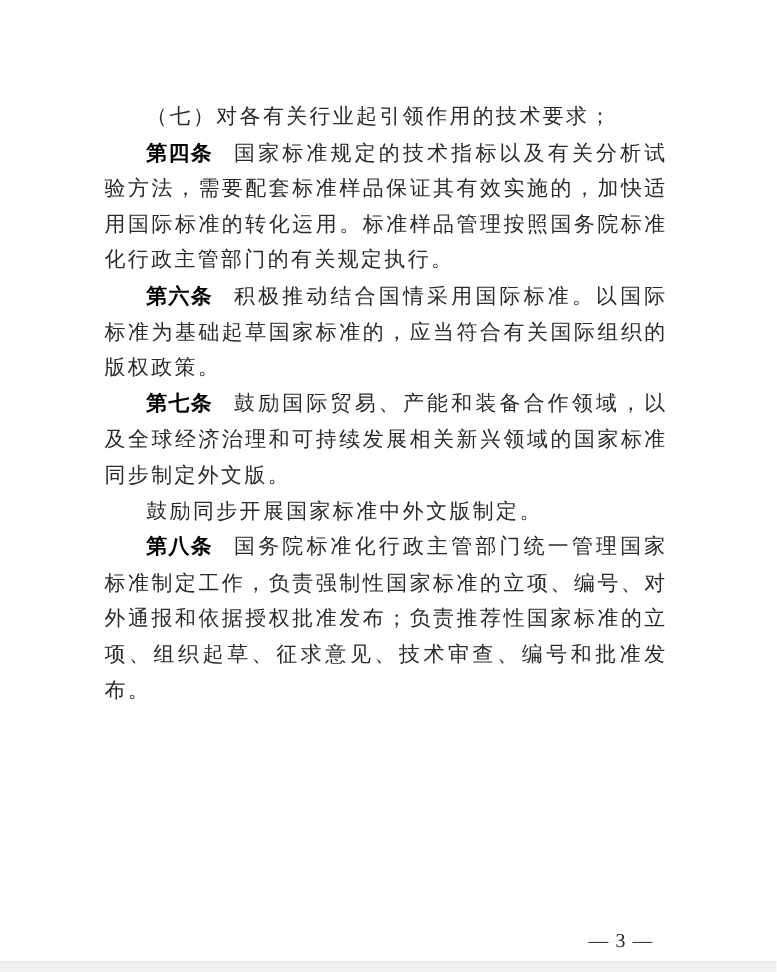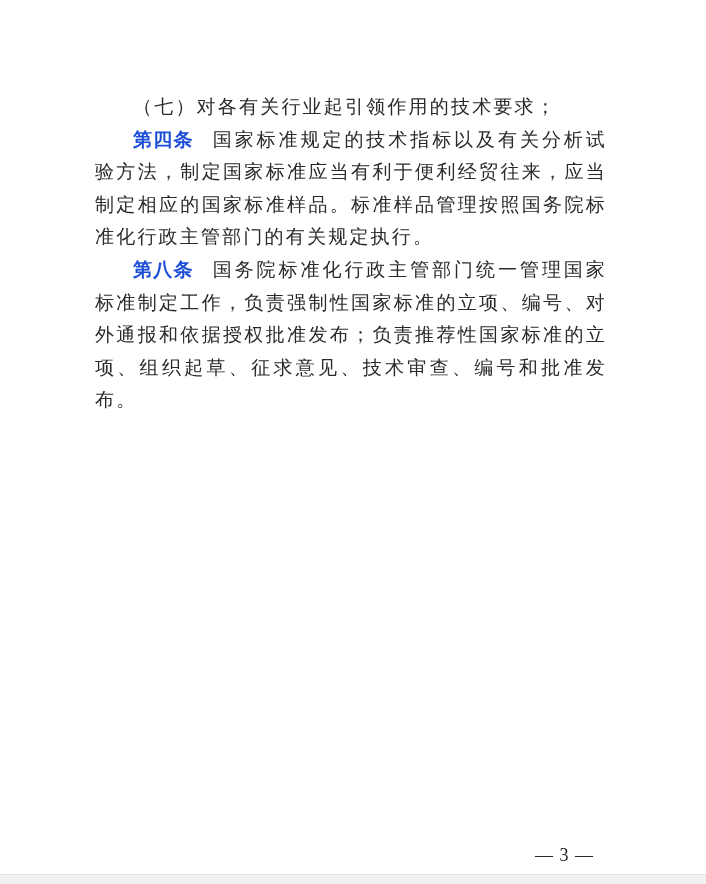--- a/index.html
+++ b/index.html
@@ -43,21 +43,21 @@
       line-height: 32.6px;
       letter-spacing: 2.2px;
       text-align: justify;
       text-indent: 2em;
       margin: 0;
       word-break: break-all;
     }
     .article-no {
       font-family: "DejaVu Sans", "Liberation Sans", sans-serif;
       font-weight: bold;
-      color: #1d4ed8;
+      color: #000000;
       letter-spacing: 0.5px;
       margin-right: 1em;
     }
     .page-number {
       position: absolute;
       left: 535px;
       top: 845px;
       font-size: 18px;
       font-family: "Liberation Serif", "DejaVu Serif", serif;
       color: #222;
@@ -66,21 +66,30 @@
   </style>
 </head>
 <body>
 
 <div class="page">
   <div class="content">
     <p class="para">
       <span>（七）对各有关行业起引领作用的技术要求；</span>
     </p>
     <p class="para">
-      <span class="article-no">第四条</span><span>国家标准规定的技术指标以及有关分析试验方法，制定国家标准应当有利于便利经贸往来，应当制定相应的国家标准样品。标准样品管理按照国务院标准化行政主管部门的有关规定执行。</span>
+      <span class="article-no">第四条</span><span>国家标准规定的技术指标以及有关分析试验方法，需要配套标准样品保证其有效实施的，加快适用国际标准的转化运用。标准样品管理按照国务院标准化行政主管部门的有关规定执行。</span>
+    </p>
+    <p class="para">
+      <span class="article-no">第六条</span><span>积极推动结合国情采用国际标准。以国际标准为基础起草国家标准的，应当符合有关国际组织的版权政策。</span>
+    </p>
+    <p class="para">
+      <span class="article-no">第七条</span><span>鼓励国际贸易、产能和装备合作领域，以及全球经济治理和可持续发展相关新兴领域的国家标准同步制定外文版。</span>
+    </p>
+    <p class="para">
+      <span>鼓励同步开展国家标准中外文版制定。</span>
     </p>
     <p class="para">
       <span class="article-no">第八条</span><span>国务院标准化行政主管部门统一管理国家标准制定工作，负责强制性国家标准的立项、编号、对外通报和依据授权批准发布；负责推荐性国家标准的立项、组织起草、征求意见、技术审查、编号和批准发布。</span>
     </p>
 
   </div>
   <div class="page-number">— 3 —</div>
 </div>
 <div class="page-gap"></div>
 

